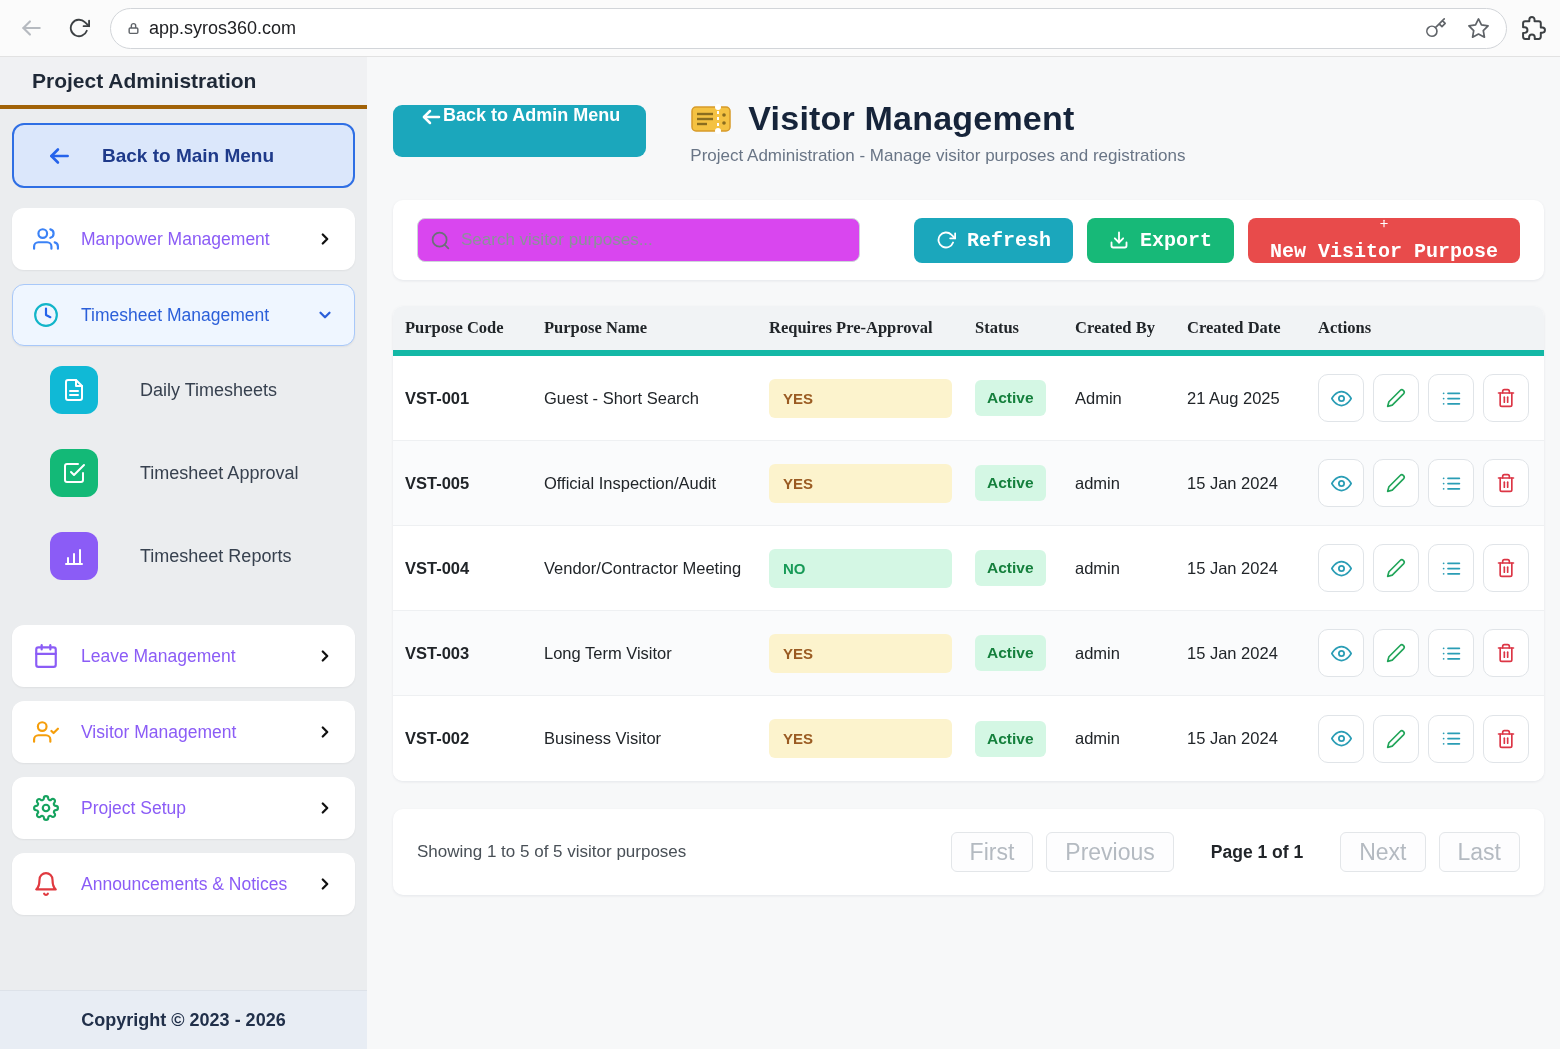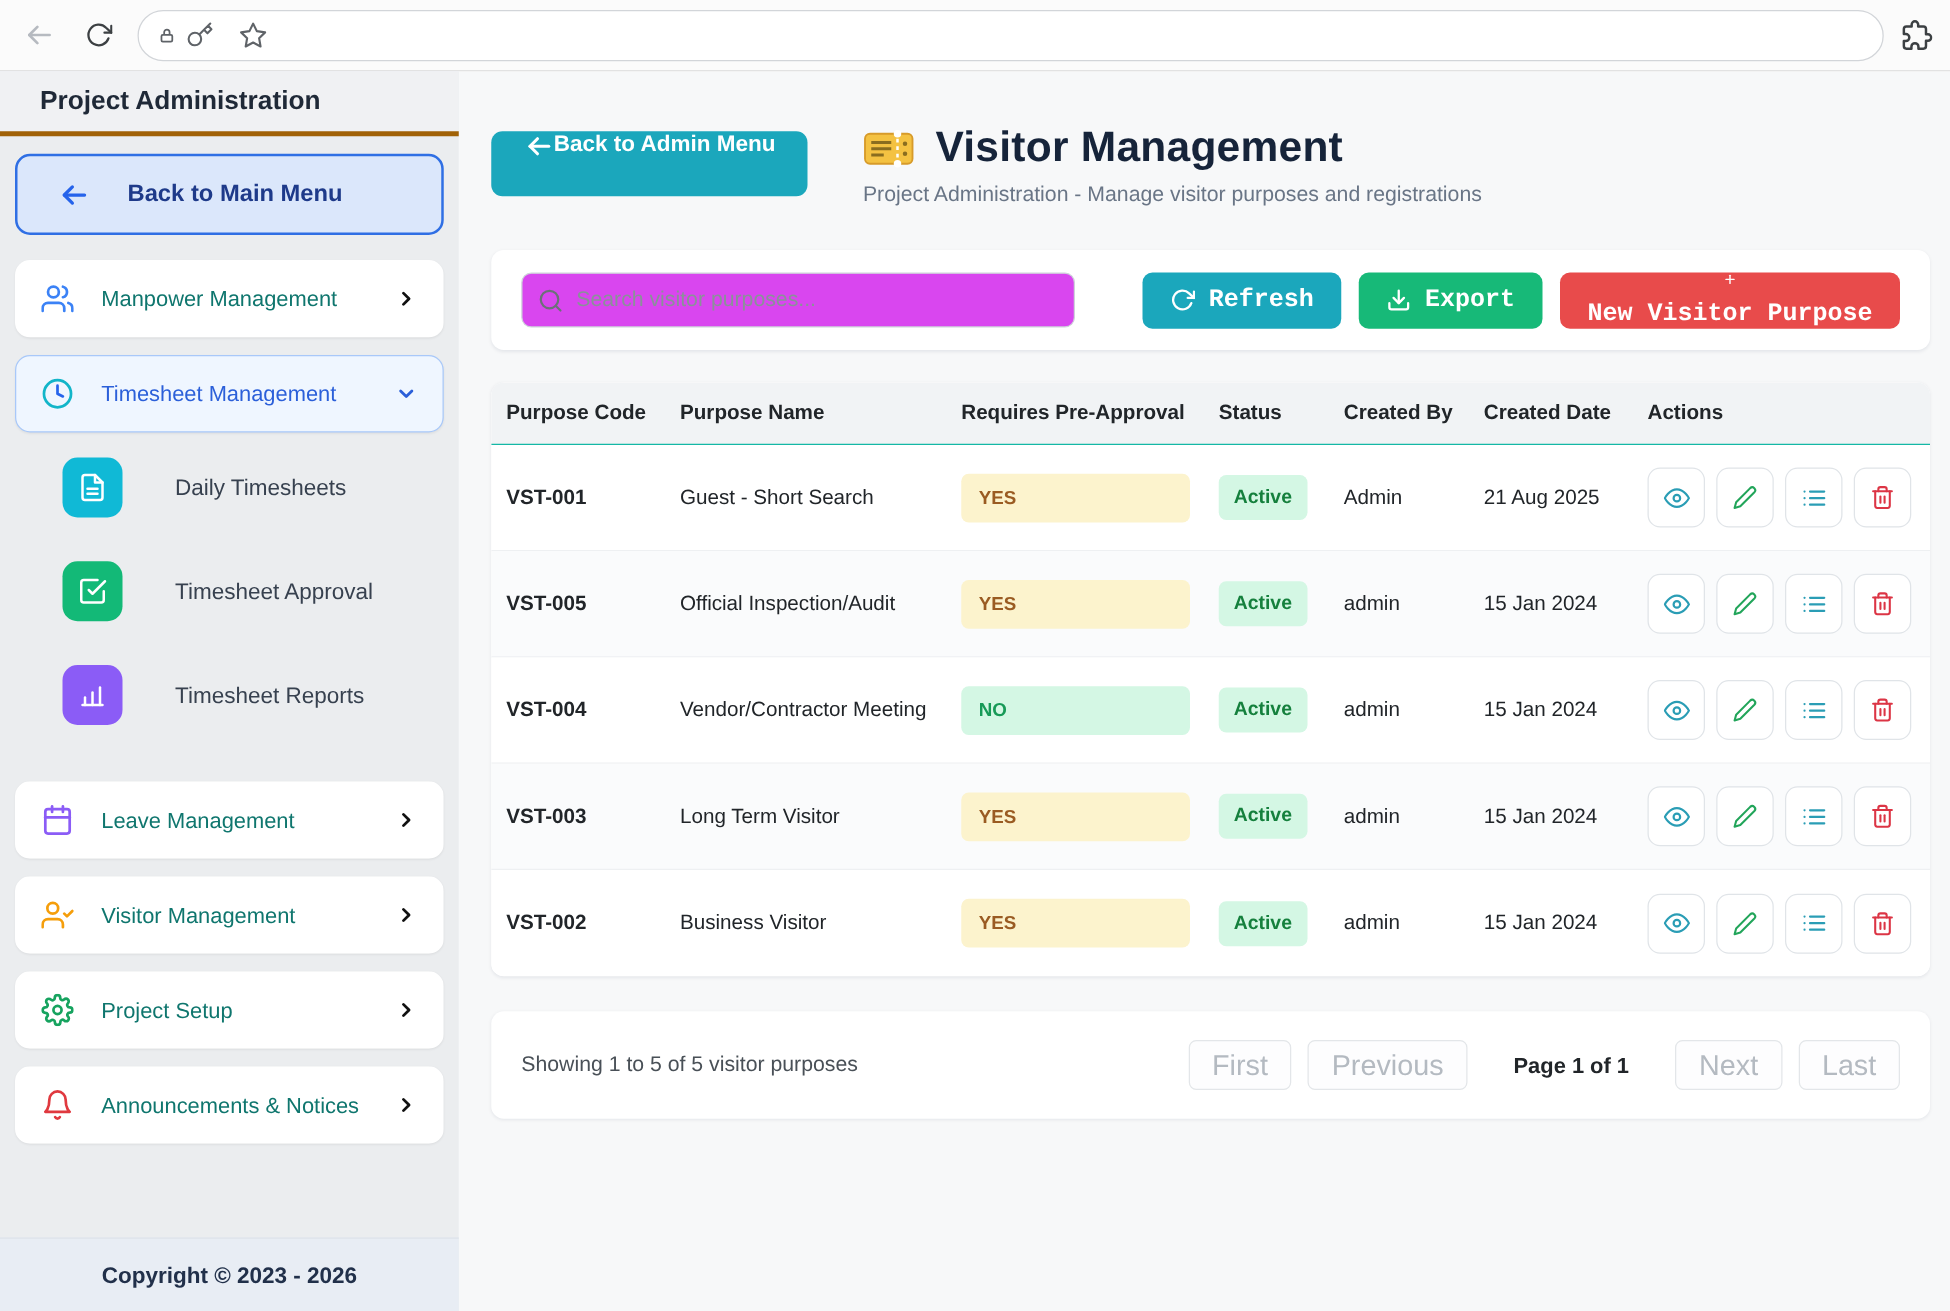--- a/index.html
+++ b/index.html
@@ -23,21 +23,21 @@
   .sidebar-header { height:52px; background:#f0f1f3; border-bottom:4px solid #a16207;
     display:flex; align-items:center; justify-content:flex-start;padding-left:32px; }
   .sidebar-header span { font-size:21px; font-weight:700; color:#1f2937; }
   .side-scroll { flex:1; padding:14px 12px 0 12px; overflow:hidden; }
   .back-main-btn { border:2px solid #2f6fe4; background:#dbe7fb; border-radius:12px; height:65px;
     display:flex; align-items:center; padding-left:32px; gap:30px; cursor:pointer; margin-bottom:20px; }
   .back-main-btn span { font-size:19px; font-weight:700; color:#1e3a8a; }
   .menu-item { background:#fff; border-radius:12px; height:62px; margin-bottom:14px;
     display:flex; align-items:center; padding:0 20px 0 20px; gap:22px; cursor:pointer;
     box-shadow:0 1px 2px rgba(0,0,0,0.06); border:1.5px solid transparent; }
-  .menu-item .label { font-size:17.5px; color:#0f766e; flex:1; font-weight:500; }
+  .menu-item .label { font-size:17.5px; color:#8b5cf6; flex:1; font-weight:500; }
   .menu-item.expanded { background:#eff6ff; border-color:#a8c8f9; }
   .menu-item.expanded .label { color:#2b5fd9; }
   .submenu { padding:6px 0 10px 38px; }
   .sub-item { display:flex; align-items:center; gap:42px; margin-bottom:35px; cursor:pointer; }
   .sub-icon { width:48px; height:48px; border-radius:12px; display:flex; align-items:center; justify-content:center; }
   .sub-item .label { font-size:18px; color:#37414f; }
   .sidebar-footer { height:59px; background:#e8edf4; border-top:1px solid #dde2e9;
     display:flex; align-items:center; justify-content:center; }
   .sidebar-footer span { font-size:18px; font-weight:700; color:#21304a; }
 
@@ -65,21 +65,21 @@
   .action-btn { height:45px; border:none; border-radius:8px; color:#fff; font-size:20px; font-weight:600;
     display:flex; align-items:center; gap:11px; padding:0 22px; cursor:pointer; font-family:Liberation Mono, monospace; }
   .btn-refresh { background:#1ba7bc; }
   .btn-export { background:#17b978; }
   .btn-new { background:#e84b4b;flex-direction:column; }
 
   
   .table-card { margin-top:26px; width:1151px; overflow:hidden; }
   .t-row { display:grid; grid-template-columns:139px 225px 206px 100px 112px 131px 1fr;
     align-items:center; padding-left:12px; }
-  .t-head { background:#f1f3f5; height:50px; border-bottom:1px solid #14b8a6; }
+  .t-head { background:#f1f3f5; height:50px; border-bottom:6px solid #14b8a6;font-family:Liberation Serif, serif; }
   .t-head .th { font-size:16.5px; font-weight:700; color:#212529; }
   .t-body-row { height:85px; border-bottom:1px solid #eef0f2; background:#fff; }
   .t-body-row:nth-child(even) { background:#fafbfc; }
   .t-body-row:last-child { border-bottom:none; }
   .cell { font-size:16.5px; color:#212529; }
   .cell.code { font-weight:600; }
   .badge-pre { display:block; width:183px; border-radius:6px; padding:11px 14px;
     font-size:15px; font-weight:700; }
   .badge-pre.yes { background:#fcf3cd; color:#9a5b22; }
   .badge-pre.no  { background:#d4f7e4; color:#179a57; }
@@ -114,20 +114,21 @@
     <svg width="22" height="22" viewBox="0 0 24 24" fill="none" stroke="#3c4043" stroke-width="2" stroke-linecap="round" stroke-linejoin="round">
         <polyline points="23 4 23 10 17 10"></polyline>
         <path d="M20.49 15a9 9 0 1 1-2.12-9.36L23 10"></path>
       </svg>
   </div>
   <div class="url-pill">
     <svg width="13" height="13" viewBox="0 0 24 24" fill="none" stroke="#5f6368" stroke-width="2.6">
         <rect x="4" y="11" width="16" height="10" rx="2"></rect>
         <path d="M8 11V7a4 4 0 0 1 8 0v4"></path>
       </svg>
+    <span class="url-text">app.syros360.com</span>
     <div class="pill-icons">
       <svg width="22" height="22" viewBox="0 0 24 24" fill="none" stroke="#5f6368" stroke-width="1.8" stroke-linecap="round" stroke-linejoin="round">
           <path d="M21 2l-2 2m-7.61 7.61a5.5 5.5 0 1 1-7.778 7.778 5.5 5.5 0 0 1 7.777-7.777zm0 0L15.5 7.5m0 0l3 3L22 7l-3-3m-3.5 3.5L19 4"></path>
         </svg>
       <svg width="23" height="23" viewBox="0 0 24 24" fill="none" stroke="#5f6368" stroke-width="1.8" stroke-linejoin="round">
           <polygon points="12 2 15.09 8.26 22 9.27 17 14.14 18.18 21.02 12 17.77 5.82 21.02 7 14.14 2 9.27 8.91 8.26 12 2"></polygon>
         </svg>
     </div>
   </div>
   <svg width="25" height="25" viewBox="0 0 24 24" fill="none" stroke="#3c4043" stroke-width="1.9" stroke-linejoin="round">

